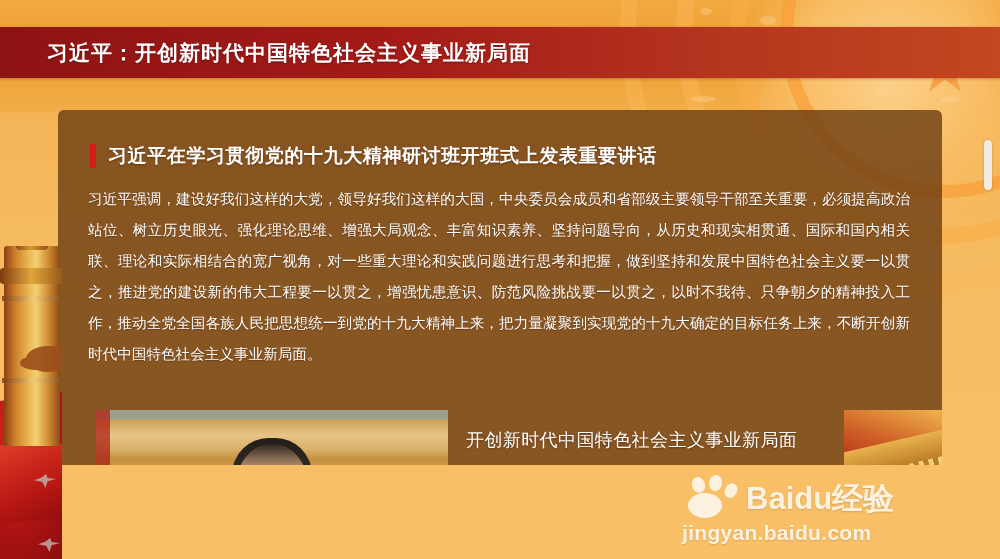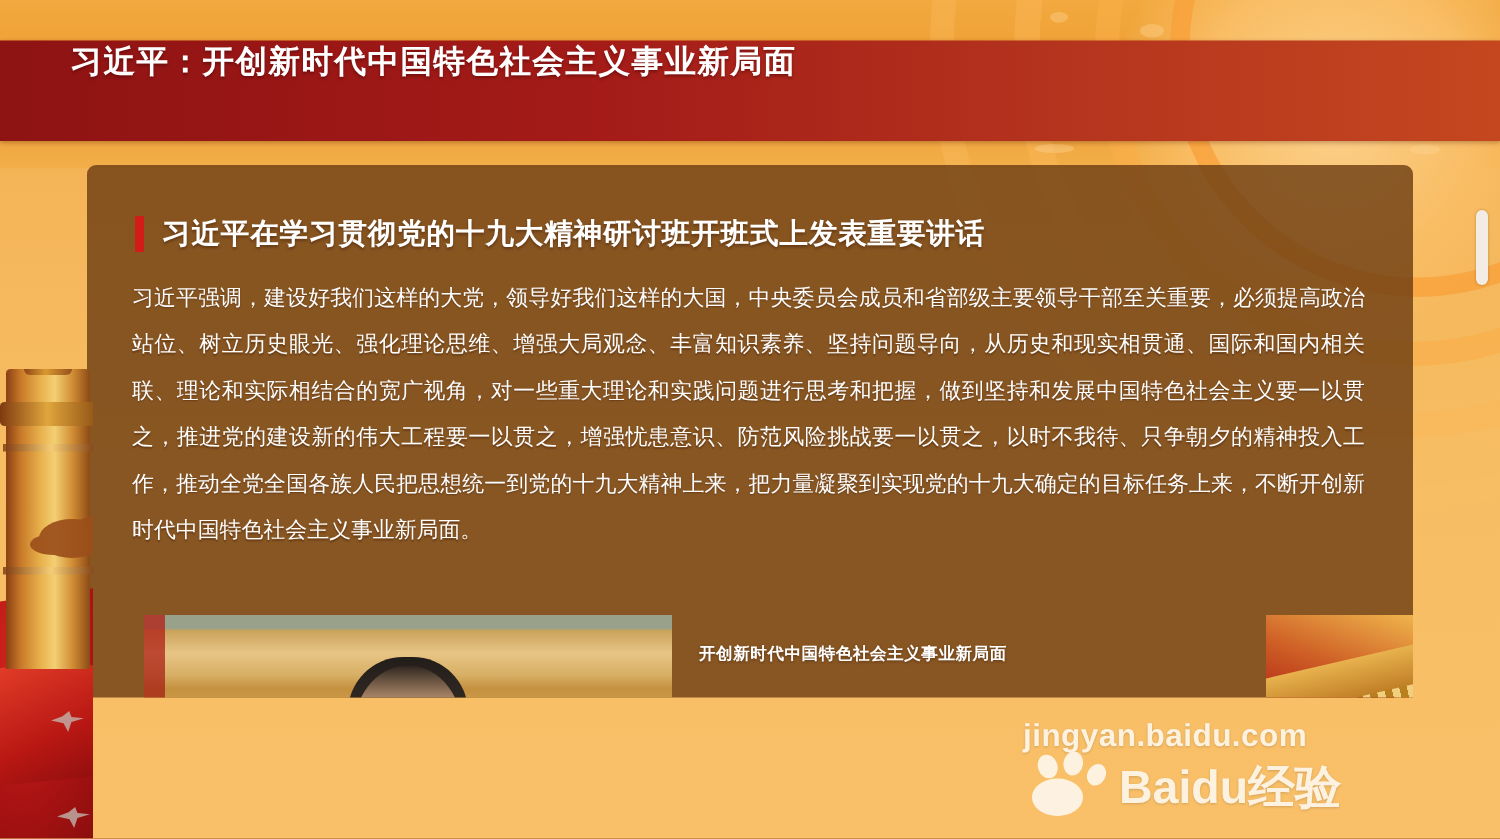--- a/index.html
+++ b/index.html
@@ -41,24 +41,24 @@
   #star{
     position:absolute; right:28px; top:42px; width:54px; height:54px;
     background:#f4a043;
     clip-path:polygon(50% 0%,61% 35%,98% 35%,68% 57%,79% 91%,50% 70%,21% 91%,32% 57%,2% 35%,39% 35%);
     opacity:.95;
   }
   .blob{ position:absolute; border-radius:50%; background:rgba(255,214,150,.38); }
 
   
   #title-banner{
-    position:absolute; left:0; top:27px; width:1000px; height:67px;
+    position:absolute; left:0; top:27px; width:1000px; height:51px;
     background:linear-gradient(90deg,#8e1313 0%,#a41b18 40%,#b5351e 72%,#c4471f 100%);
     box-shadow:0 1px 3px rgba(80,20,0,.3);
-    display:flex; align-items:flex-start;
+    display:flex; align-items:center;
   }
   #title-banner .ttl{
     color:#ffffff; font-size:21px; font-weight:bold;
     letter-spacing:1px; margin-left:47px;
     text-shadow:0 1px 2px rgba(60,0,0,.45);
     white-space:nowrap;
   }
 
   
   #left-deco{
@@ -181,21 +181,21 @@
     clip-path:polygon(50% 0%,100% 22%,72% 100%,28% 100%,0% 22%);
   }
   #photo-left-red{
     position:absolute; left:0; top:0; width:14px; height:100%;
     background:linear-gradient(180deg,rgba(180,30,20,.75),rgba(130,18,14,.65));
   }
 
   
   #rt-title{
     position:absolute; left:408px; top:318px; width:470px;
-    color:#ffffff; font-size:11px; font-weight:bold; letter-spacing:.4px;
+    color:#ffffff; font-size:18px; font-weight:normal; letter-spacing:.4px;
     text-shadow:0 1px 2px rgba(40,10,0,.4);
   }
   #rt-body{
     position:absolute; left:408px; top:350px; width:462px;
     color:#fcfcfc; font-size:14.6px; line-height:30px;
     text-shadow:0 1px 1px rgba(40,10,0,.35);
   }
 
   
   #right-sliver{
@@ -318,23 +318,23 @@
   <div id="cloud1"></div>
   <div class="dove" id="dove1"></div>
   <div class="dove" id="dove2"></div>
 </div>
 
 <div id="scrollbar-track">
   <div id="scrollbar-thumb"></div>
 </div>
 
 <div id="watermark">
-  <div id="wm-url">jingyan.baidu.com</div>
   <div id="wm-row">
     <div id="wm-paw">
       <i id="wm-p1"></i>
         <i id="wm-p2"></i>
         <i id="wm-p3"></i>
         <i id="wm-p4"></i>
     </div>
     <div id="wm-text">Baidu经验</div>
   </div>
+  <div id="wm-url">jingyan.baidu.com</div>
 </div>
 
 </body></html>

